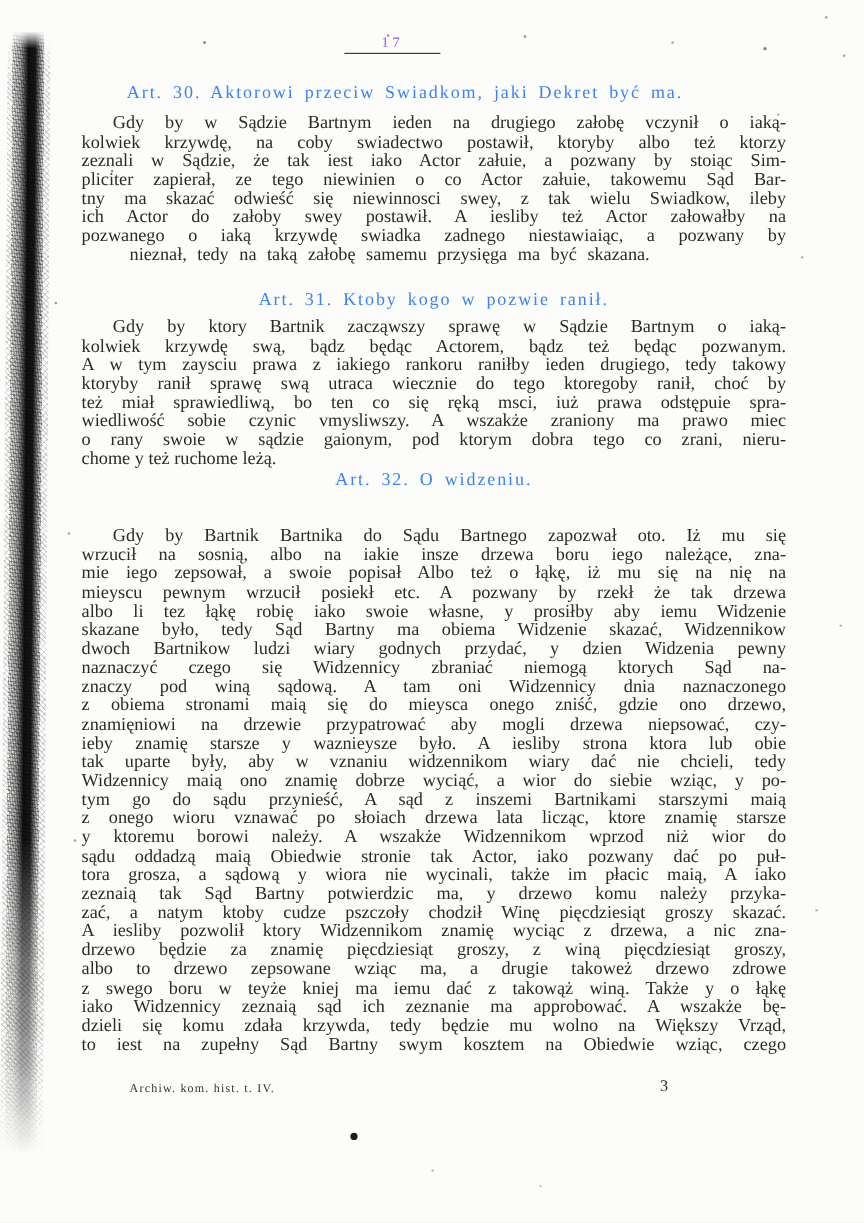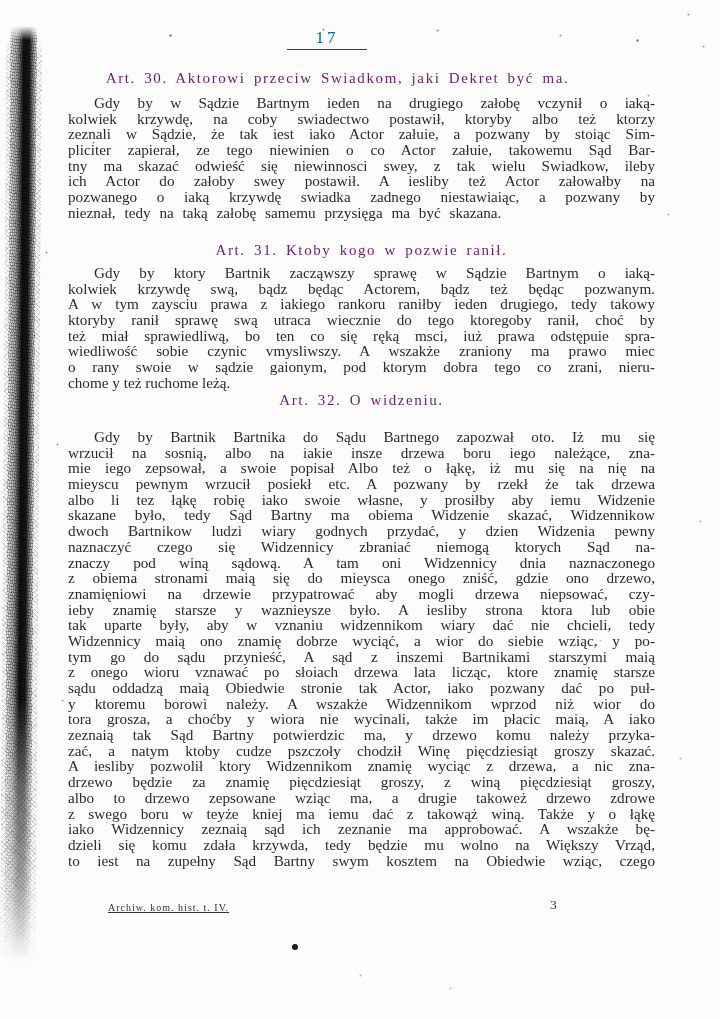--- a/index.html
+++ b/index.html
@@ -47,43 +47,43 @@
       700px 521px 0 0.5px rgba(45,45,45,.35),
       62px 700px 0 0.6px rgba(45,45,45,.4),
       680px 758px 0 0.5px rgba(45,45,45,.35),
       600px 640px 0 0.4px rgba(45,45,45,.3),
       360px 975px 0 0.5px rgba(45,45,45,.35),
       450px 988px 0 0.4px rgba(45,45,45,.3);
   }
 
   
   .pagenum-wrap{position:absolute;left:283px;top:28px;width:88px;text-align:center;}
-  .pagenum{font-size:17px;letter-spacing:3px;color:#0369a1;}
+  .pagenum{font-size:12px;letter-spacing:3px;color:#8b5cf6;}
   .pagenum-rule{width:80px;margin:1px auto 0;border-top:1.6px solid #3d3d3b;height:0;}
 
   
   .block{position:absolute;left:68px;width:587px;}
   .h30{top:70px;} .p1{top:95px;}
   .h31{top:242px;} .p2{top:265px;}
-  .h32{top:392px;} .p3{top:429px;}
+  .h32{top:392px;} .p3{top:439px;}
 
   .heading{
     text-align:center;font-size:15px;letter-spacing:1.6px;word-spacing:3px;
-    color:#701a75;white-space:nowrap;
+    color:#3b82f6;white-space:nowrap;
   }
   .h30 .heading{transform:translateX(-24px);}
 
   .para{font-size:15.2px;line-height:15.7px;}
   .tline{text-align:justify;text-align-last:justify;height:15.7px;white-space:nowrap;}
   .tline.first{padding-left:26px;}
   .tline.lastleft{text-align-last:left;}
-  .tline.wide{word-spacing:5px;}
+  .tline.wide{word-spacing:5px;margin-left:40px;}
 
   
-  .footer-citation{position:absolute;left:108px;top:902px;font-size:10px;letter-spacing:1px;color:#333331;text-decoration:underline;}
+  .footer-citation{position:absolute;left:108px;top:902px;font-size:10px;letter-spacing:1px;color:#333331;}
   .signature-number{position:absolute;left:550px;top:897px;font-size:13.5px;color:#2e2e2c;}
   .print-dot{position:absolute;left:292px;top:944px;width:6px;height:6px;border-radius:50%;background:#1d1d1b;}
 </style>
 </head>
 <body>
 
 <div class="page">
 
   <div class="band-halo"></div>
   <div class="scan-band"></div>
@@ -135,23 +135,23 @@
       <div class="tline">dwoch Bartnikow ludzi wiary godnych przydać, y dzien Widzenia pewny</div>
       <div class="tline">naznaczyć czego się Widzennicy zbraniać niemogą ktorych Sąd na-</div>
       <div class="tline">znaczy pod winą sądową.  A tam oni Widzennicy dnia naznaczonego</div>
       <div class="tline">z obiema stronami maią się do mieysca onego zniść, gdzie ono drzewo,</div>
       <div class="tline">znamięniowi na drzewie przypatrować aby mogli drzewa niepsować, czy-</div>
       <div class="tline">ieby znamię starsze y waznieysze było.  A iesliby strona ktora lub obie</div>
       <div class="tline">tak uparte były, aby w vznaniu widzennikom wiary dać nie chcieli, tedy</div>
       <div class="tline">Widzennicy maią ono znamię dobrze wyciąć, a wior do siebie wziąc, y po-</div>
       <div class="tline">tym go do sądu przynieść, A sąd z inszemi Bartnikami starszymi maią</div>
       <div class="tline">z onego wioru vznawać po słoiach drzewa lata licząc, ktore znamię starsze</div>
+      <div class="tline">y ktoremu borowi należy.  A wszakże Widzennikom wprzod niż wior do</div>
       <div class="tline">sądu oddadzą maią Obiedwie stronie tak Actor, iako pozwany dać po puł-</div>
-      <div class="tline">y ktoremu borowi należy.  A wszakże Widzennikom wprzod niż wior do</div>
-      <div class="tline">tora grosza, a choćby y wiora nie wycinali, także im płacic maią, A iako</div>
+      <div class="tline">tora grosza, a sądową y wiora nie wycinali, także im płacic maią, A iako</div>
       <div class="tline">zeznaią tak Sąd Bartny potwierdzic ma, y drzewo komu należy przyka-</div>
       <div class="tline">zać, a natym ktoby cudze pszczoły chodził Winę pięcdziesiąt groszy skazać.</div>
       <div class="tline">A iesliby pozwolił ktory Widzennikom znamię wyciąc z drzewa, a nic zna-</div>
       <div class="tline">drzewo będzie za znamię pięcdziesiąt groszy, z winą pięcdziesiąt groszy,</div>
       <div class="tline">albo to drzewo zepsowane wziąc ma, a drugie takoweż drzewo zdrowe</div>
       <div class="tline">z swego boru w teyże kniej ma iemu dać z takowąż winą. Także y o łąkę</div>
       <div class="tline">iako Widzennicy zeznaią sąd ich zeznanie ma approbować. A wszakże bę-</div>
       <div class="tline">dzieli się komu zdała krzywda, tedy będzie mu wolno na Większy Vrząd,</div>
       <div class="tline">to iest na zupełny Sąd Bartny swym kosztem na Obiedwie wziąc, czego</div>
     </div>

